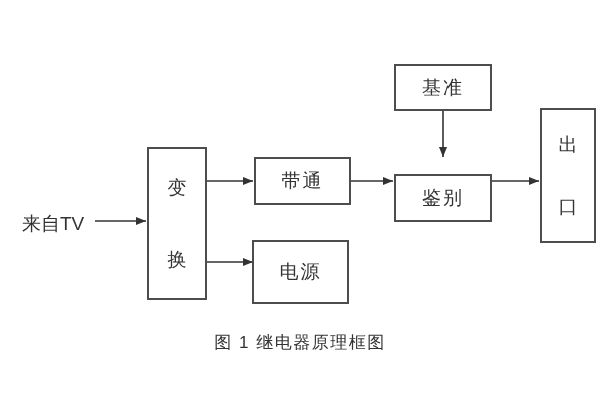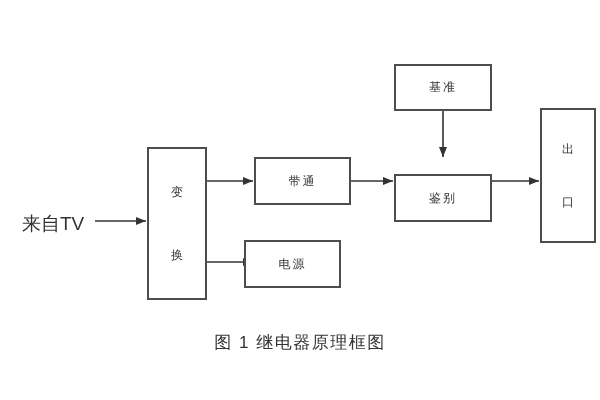--- a/index.html
+++ b/index.html
@@ -30,31 +30,31 @@
     fill: var(--line, #333333);
   }
   .box {
     position: absolute;
     box-sizing: border-box;
     border: 2px solid var(--border, #4d4d4d);
     background: var(--background, #ffffff);
     display: flex;
     align-items: center;
     justify-content: center;
-    font-size: 12px;
+    font-size: 19px;
     letter-spacing: 2px;
   }
   .box.vertical {
     flex-direction: column;
     letter-spacing: 0;
   }
   .box-transform   { left: 147px; top: 147px; width: 60px;  height: 153px; }
   .box-transform   .vchar + .vchar { margin-top: 46px; }
   .box-bandpass    { left: 254px; top: 157px; width: 97px;  height: 48px; }
-  .box-power       { left: 244px; top: 240px; width: 97px;  height: 48px; text-align: center; }
+  .box-power       { left: 252px; top: 240px; width: 97px;  height: 64px; text-align: center; }
   .box-reference   { left: 394px; top: 64px;  width: 98px;  height: 47px; }
   .box-discriminator { left: 394px; top: 158px; width: 98px; height: 48px; margin-top: 16px; }
   .box-output      { left: 540px; top: 108px; width: 56px;  height: 135px; }
   .box-output      .vchar + .vchar { margin-top: 36px; }
   .src-label {
     position: absolute;
     left: 22px;
     top: 206px;
     font-size: 19px;
     line-height: 35px;

